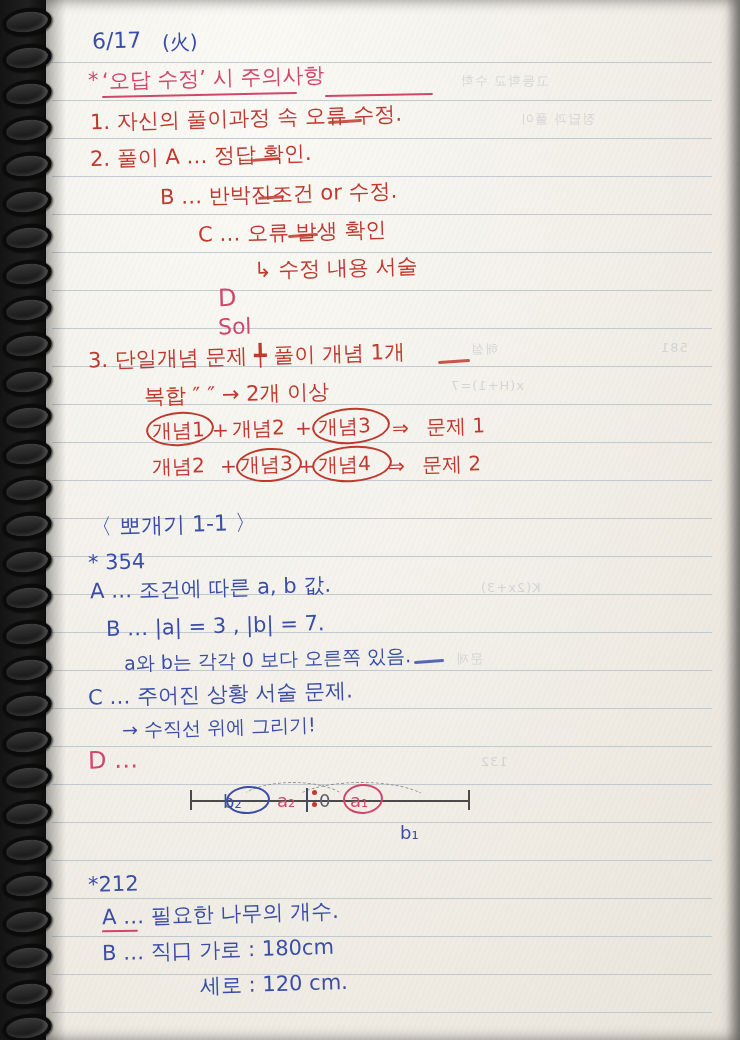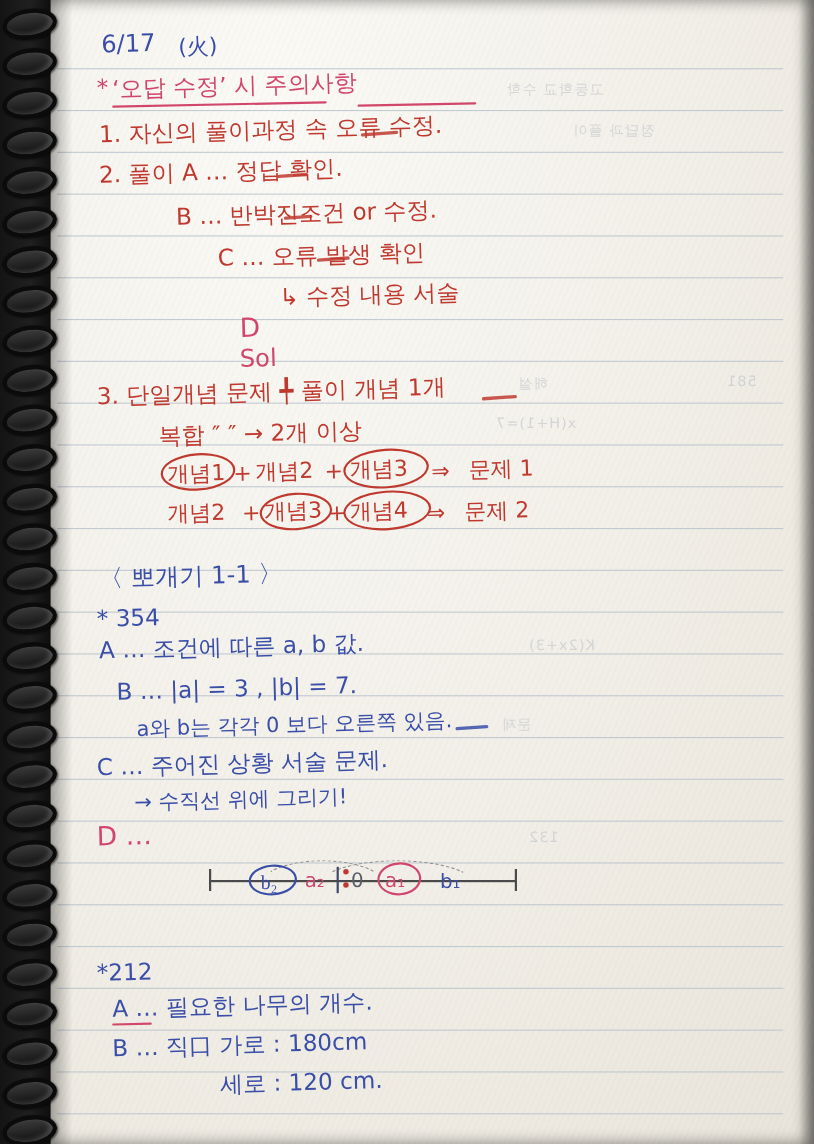--- a/index.html
+++ b/index.html
@@ -295,25 +295,25 @@
 
     <div class="numline" style="left:150px; top:800px; width:280px;"></div>
     <div class="tick" style="left:150px; top:790px; height:20px;"></div>
     <div class="tick" style="left:428px; top:790px; height:20px;"></div>
     <div class="arc" style="left:196px; top:782px; width:112px;"></div>
     <div class="arc" style="left:250px; top:782px; width:140px;"></div>
     <div class="vbar" style="left:266px; top:788px; height:24px; background:#3f4a6b;"></div>
     <div class="dot" style="left:272px; top:790px;"></div>
     <div class="dot" style="left:272px; top:802px;"></div>
 
-    <div class="hw ink-blue s18" style="left:197px; top:793px;font-family:Liberation Serif, serif;">b₂</div>
+    <div class="hw ink-blue s18" style="left:183px; top:793px;">b₂</div>
     <div class="hw ink-pink s18" style="left:237px; top:792px;">a₂</div>
     <div class="hw ink-grey s18" style="left:279px; top:792px;">0</div>
     <div class="hw ink-pink s18" style="left:310px; top:792px;">a₁</div>
-    <div class="hw ink-blue s18" style="left:360px; top:793px;">b₁</div>
+    <div class="hw ink-blue s18" style="left:360px; top:824px;">b₁</div>
     <div class="ellipse" style="left:186px; top:786px; width:40px; height:24px; border-color:#3a4ea8;"></div>
     <div class="ellipse pink" style="left:303px; top:784px; width:36px; height:26px;"></div>
 
     <div class="hw ink-blue s21 tiltA" style="left:48px; top:874px;">*212</div>
 
     <div class="hw ink-blue s21 tiltA" style="left:62px; top:904px;">A … 필요한 나무의 개수.</div>
     <div class="ul pink" style="left:62px; top:930px; width:36px;"></div>
 
     <div class="hw ink-blue s21 tiltA" style="left:62px; top:940px;">B … 직口 가로 : 180cm</div>
 

